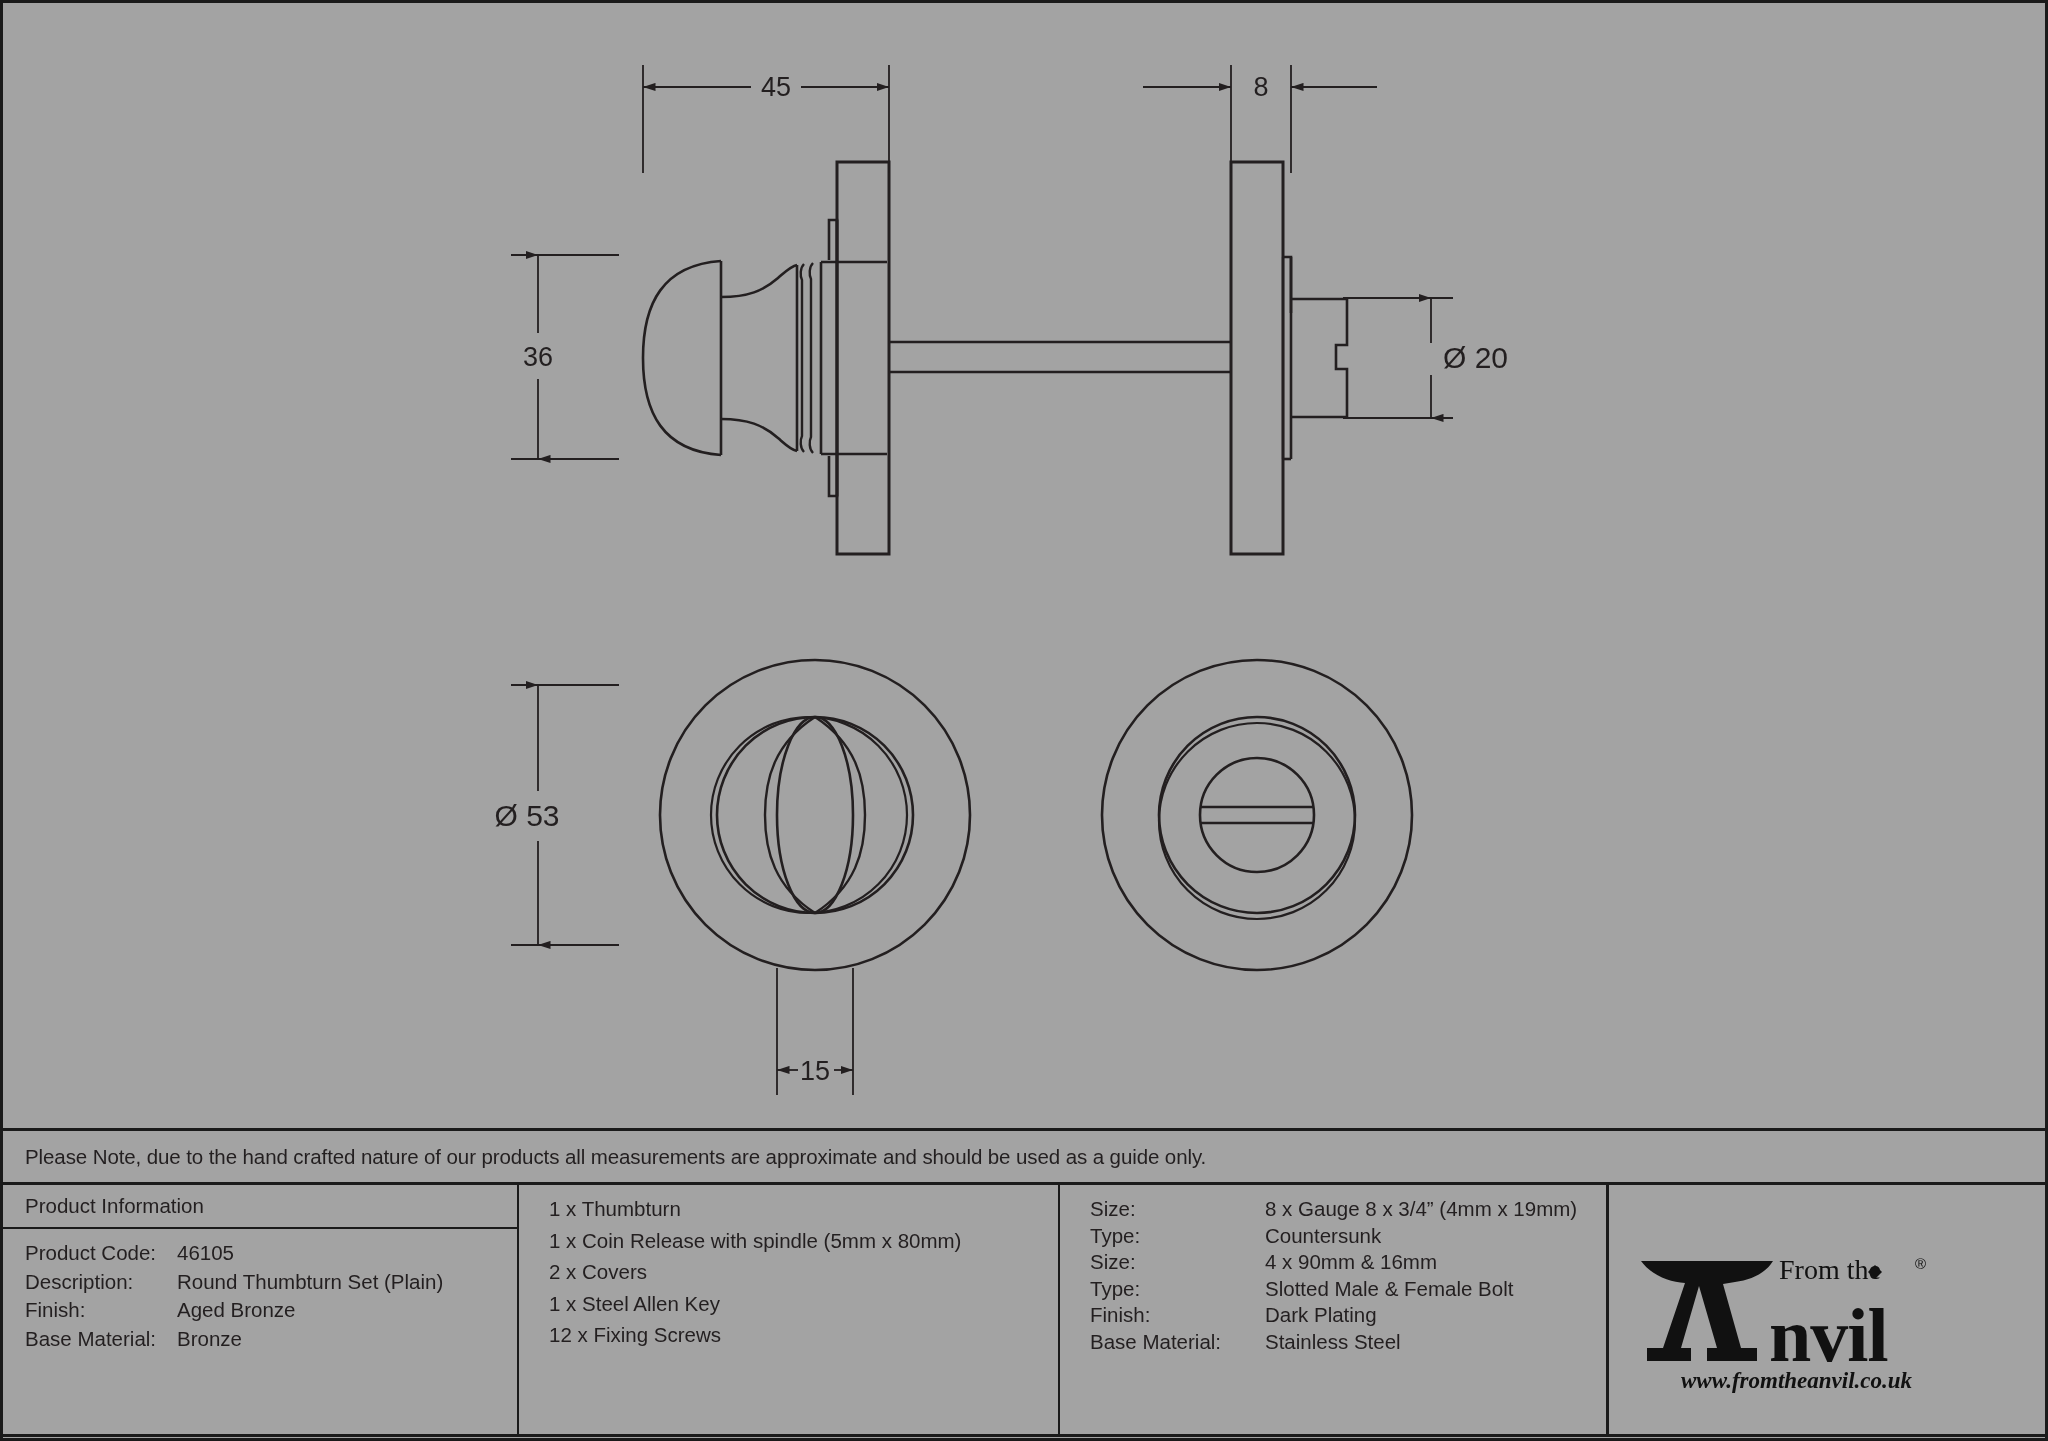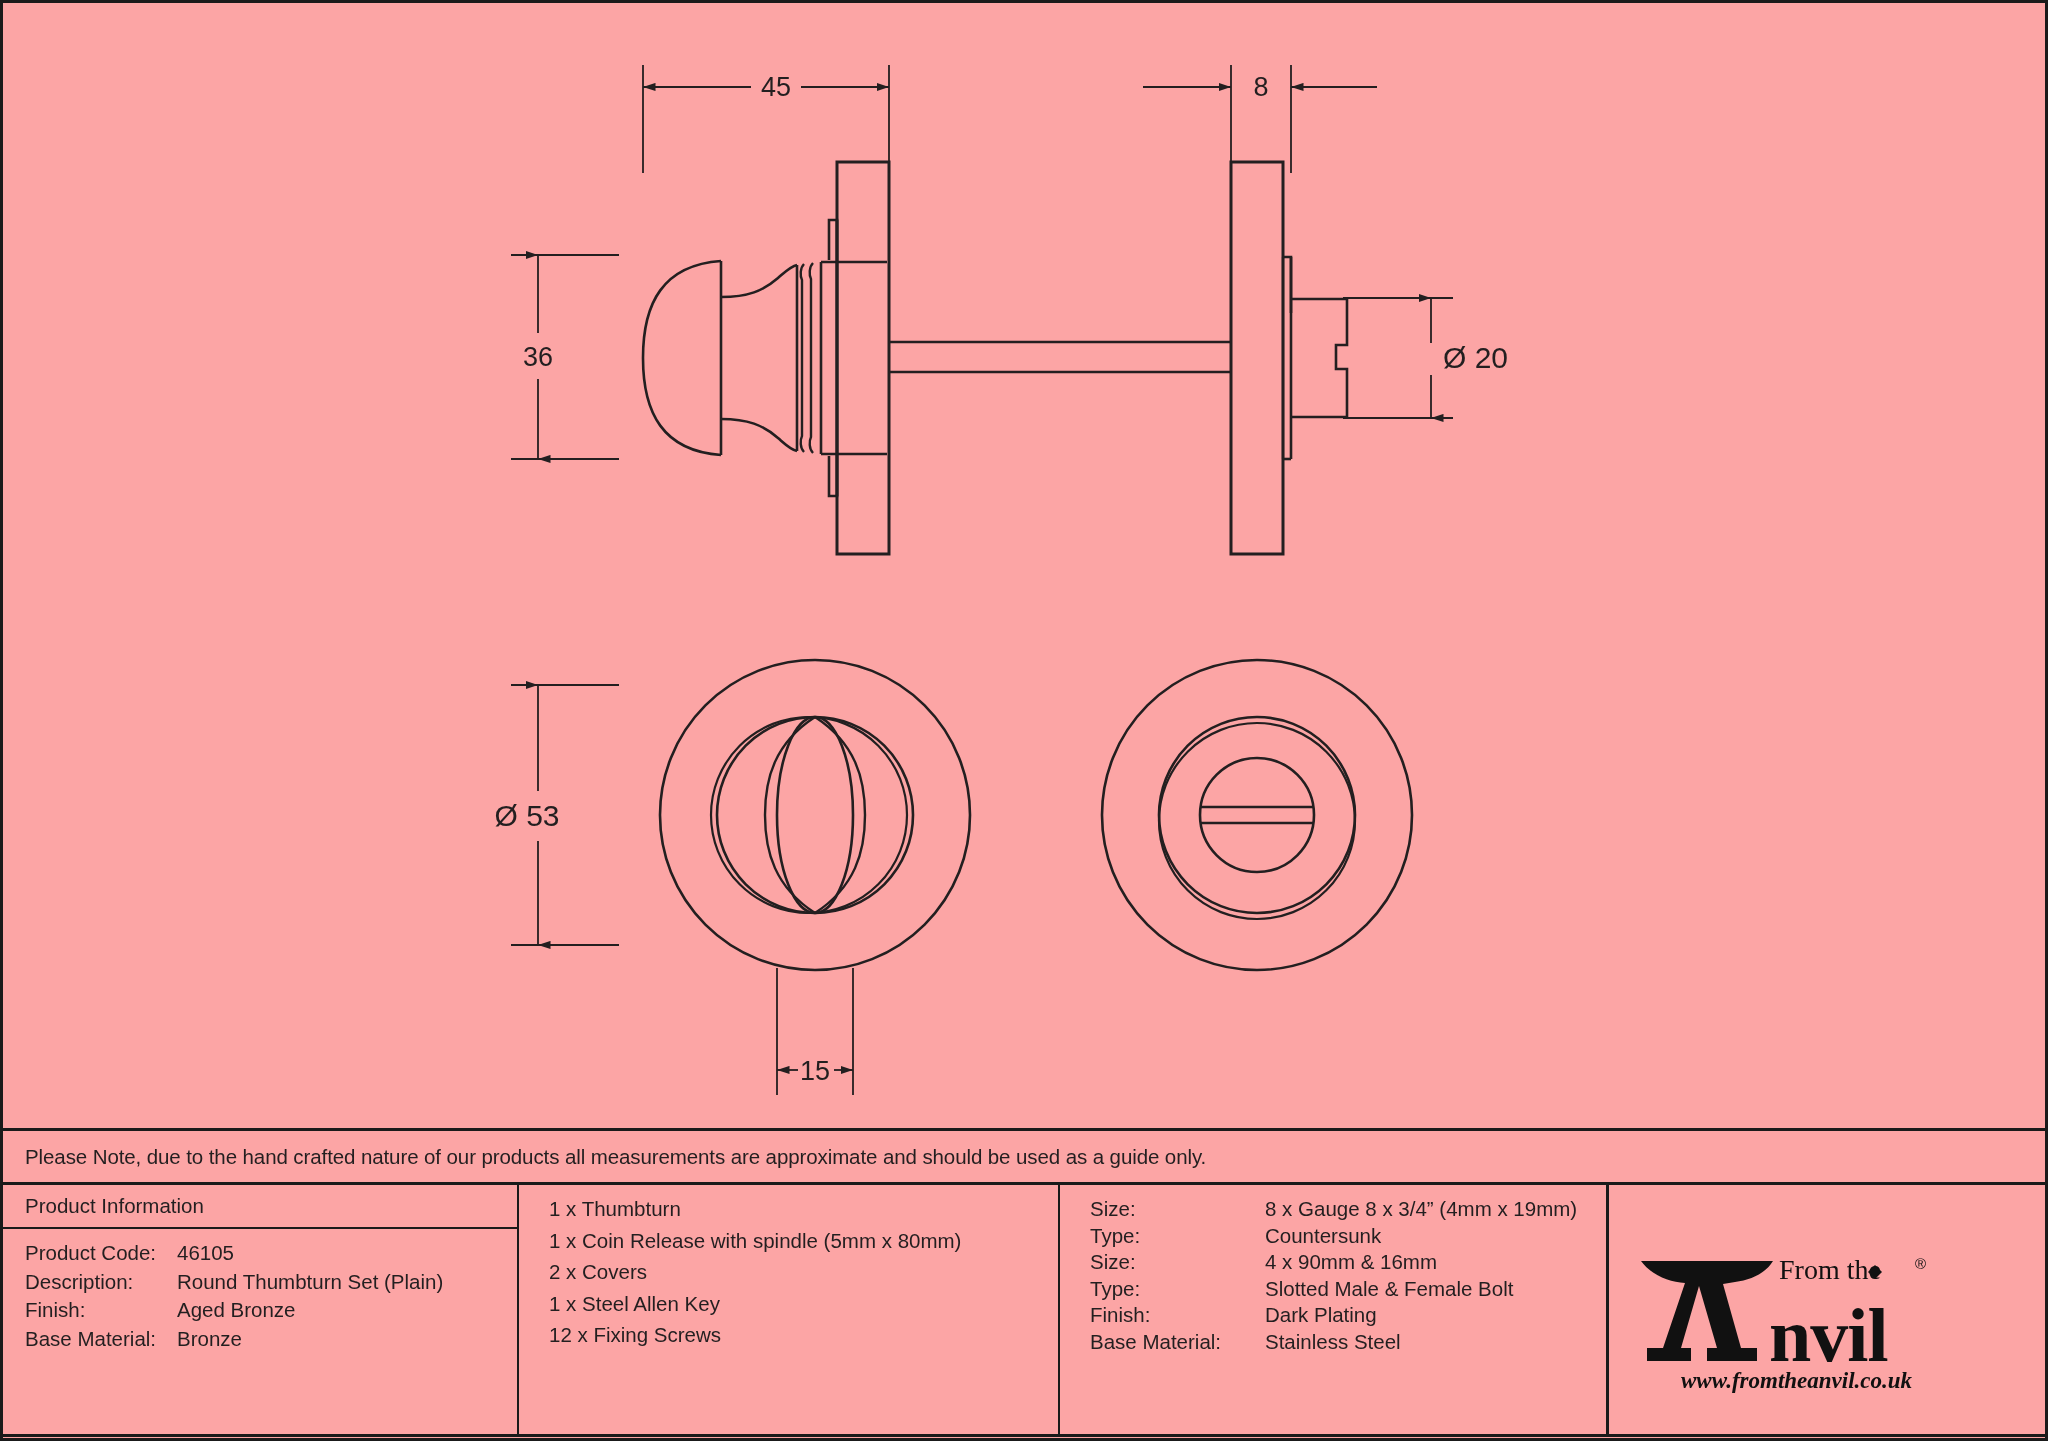--- a/index.html
+++ b/index.html
@@ -13,21 +13,21 @@
     font-family: "Liberation Sans", sans-serif;
     color: #231f20;
     overflow: hidden;
   }
   #page {
     position: relative;
     width: 2048px;
     height: 1441px;
     box-sizing: border-box;
     border: 3px solid #1a1a1a;
-    background: #fca5a5;
+    background: #a3a3a3;
   }
   #drawing-area {
     position: absolute;
     left: 0;
     top: 0;
     width: 2042px;
     height: 1132px;
   }
   #drawing-svg {
     position: absolute;

